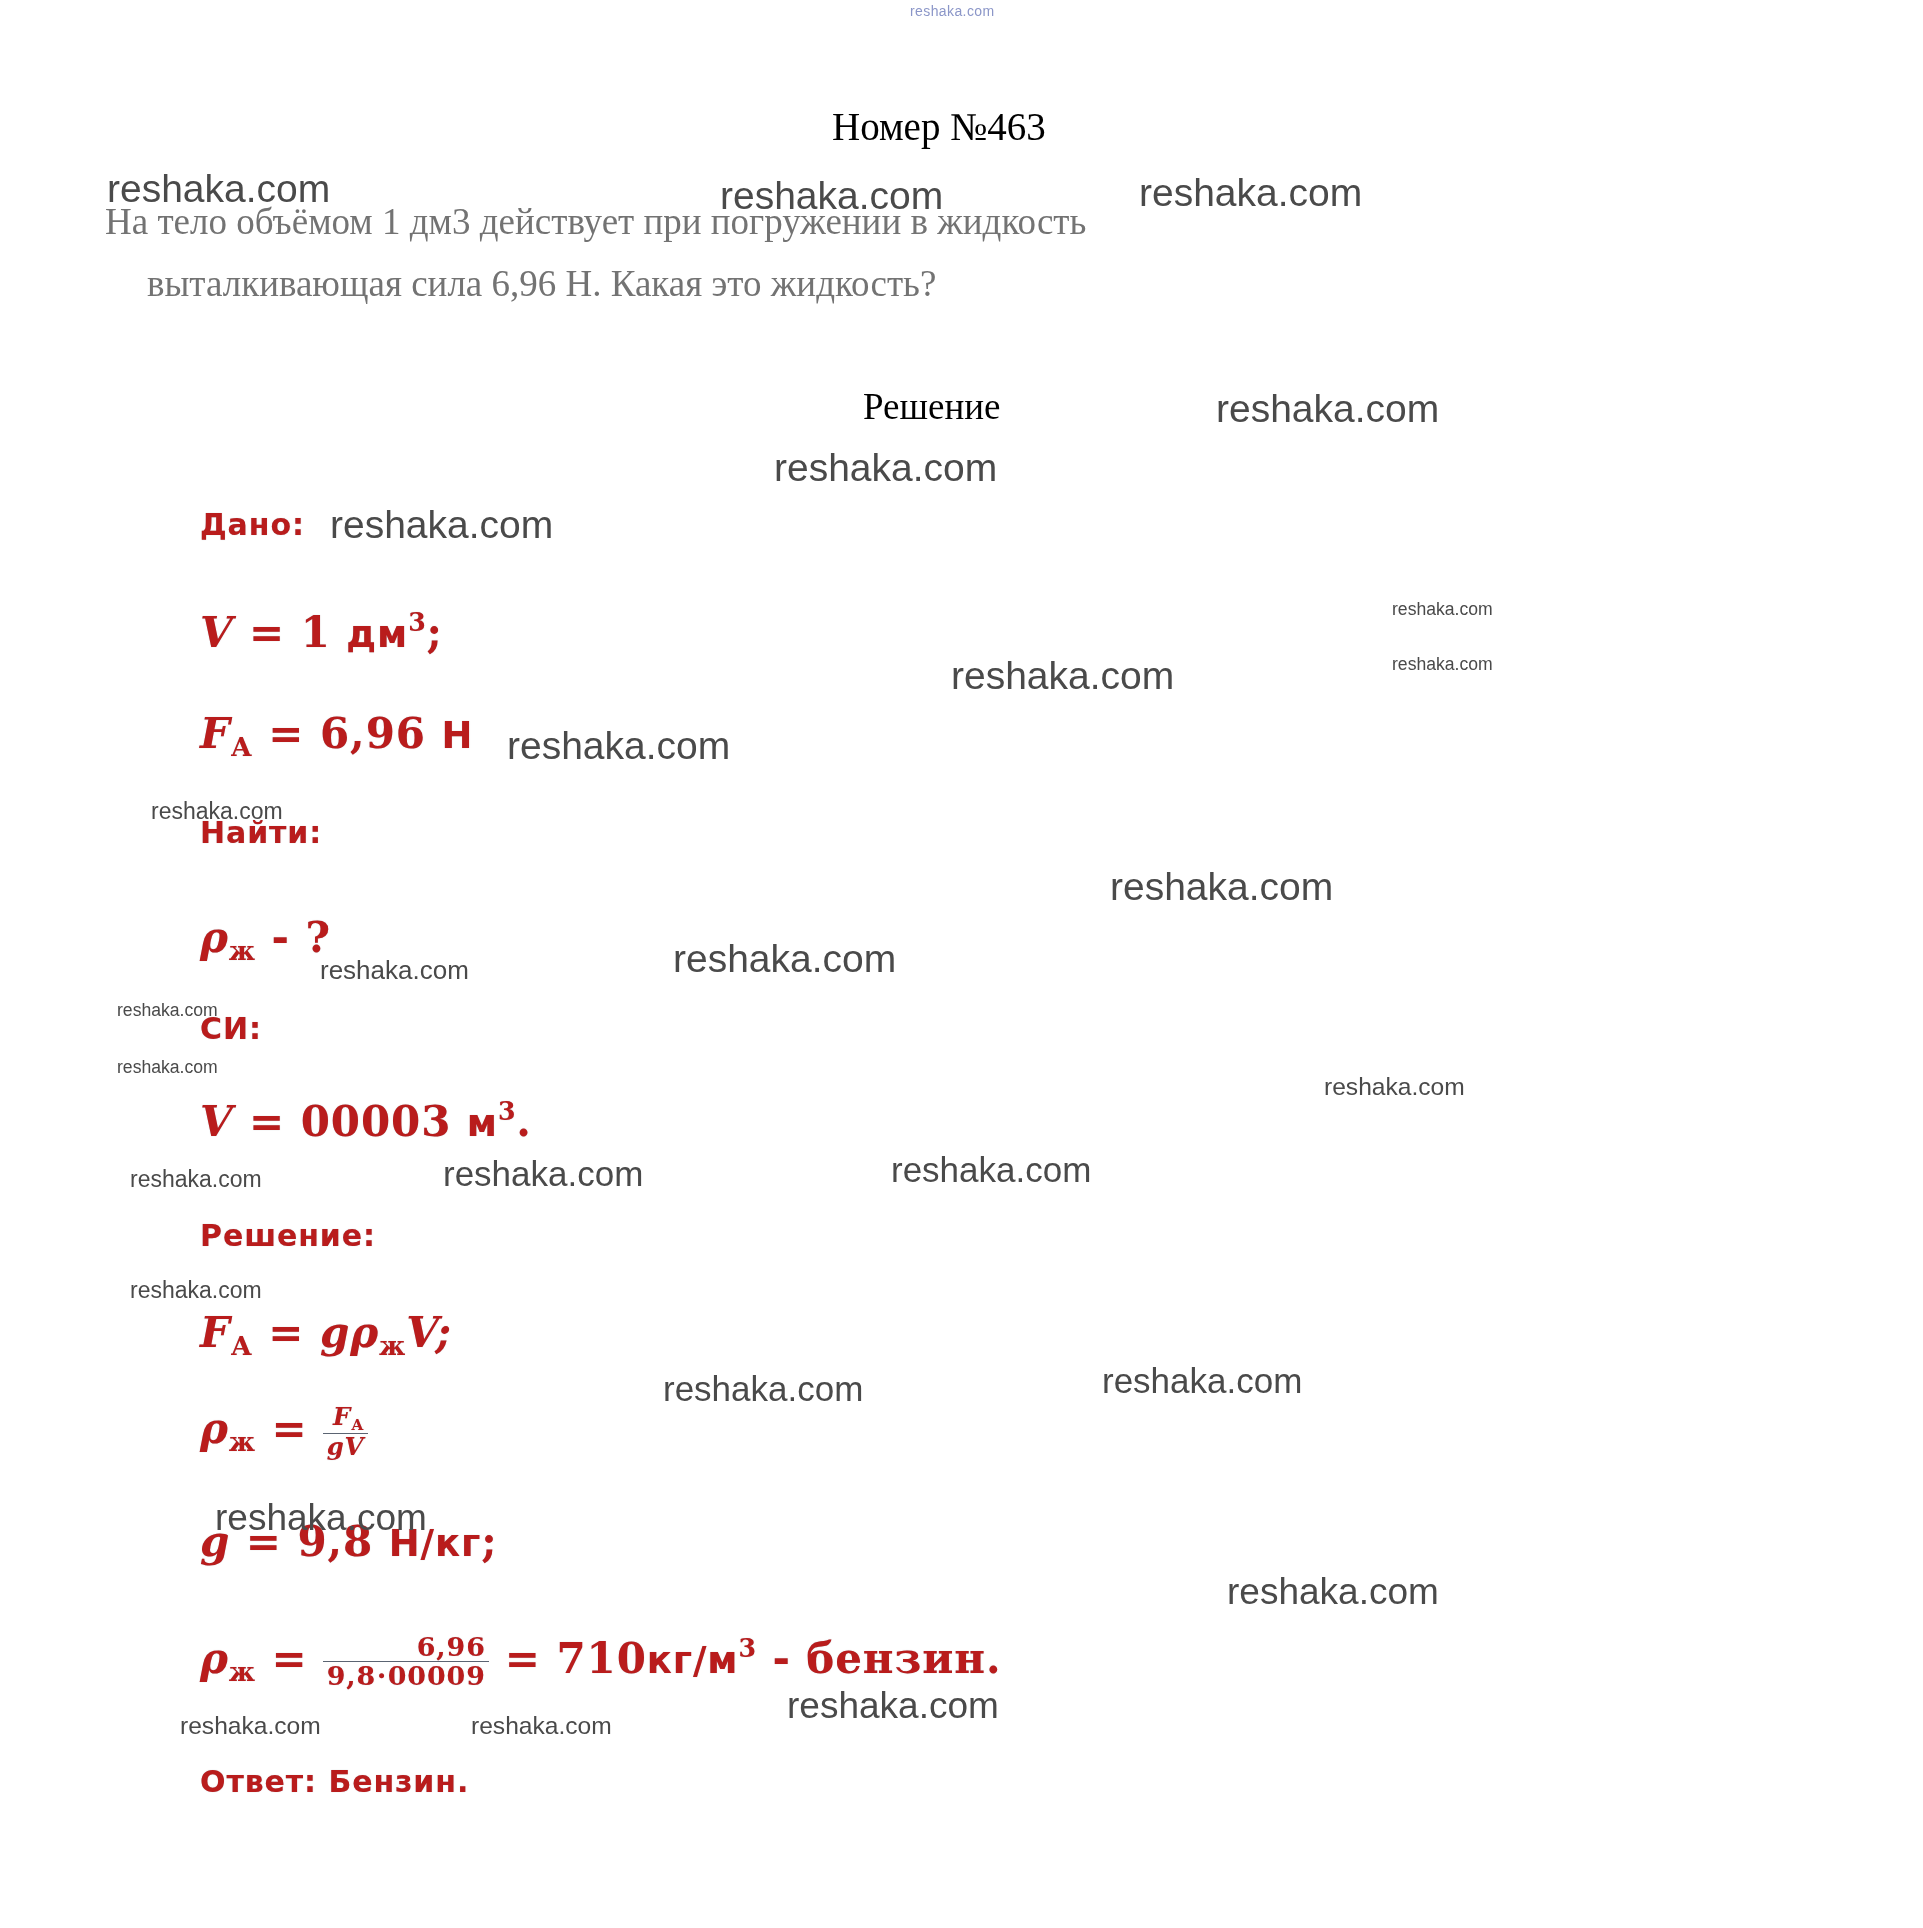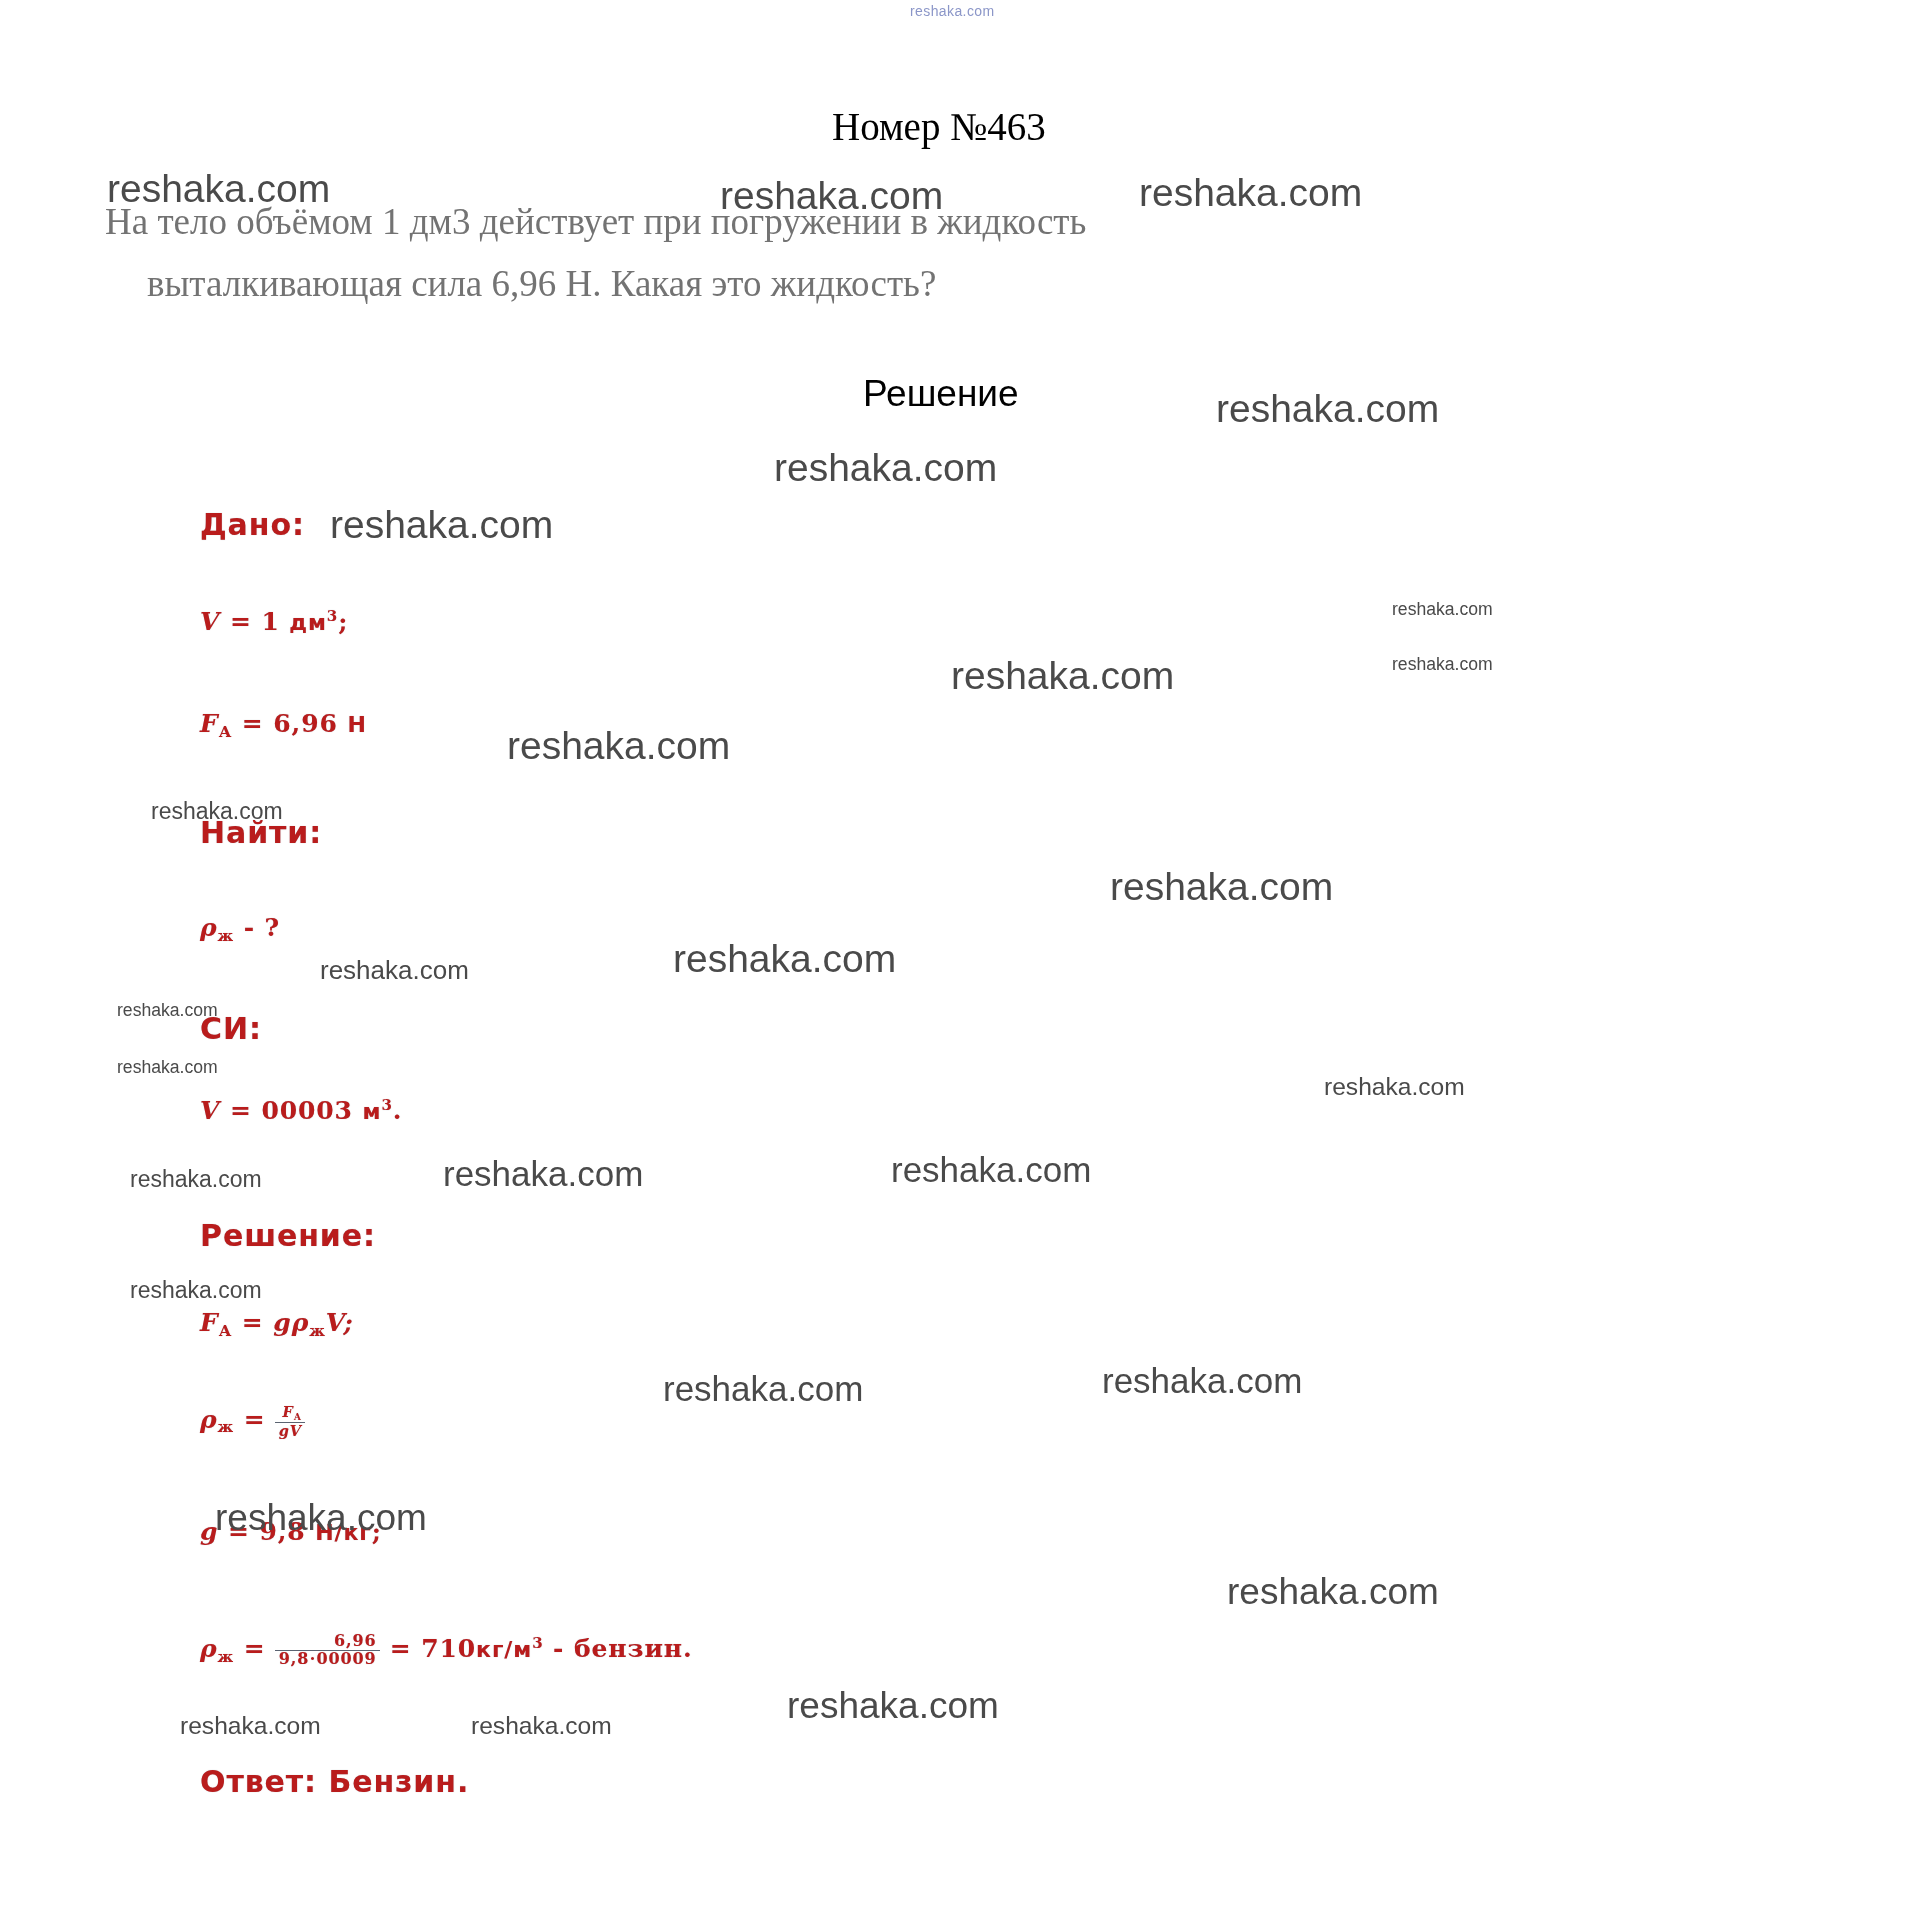--- a/index.html
+++ b/index.html
@@ -39,38 +39,39 @@
   }
   .problem-line {
     position: absolute;
     font-family: "Liberation Serif", serif;
     font-size: 37px;
     white-space: nowrap;
     color: #737373;
   }
   .solution-head {
     position: absolute;
-    font-family: Liberation Sans, sans-serif;
+    font-family: Liberation Serif, serif;
     font-size: 37px;
     white-space: nowrap;
+    margin-top: 12px;
   }
 
   
   .scan {
     position: absolute;
     color: #b91c1c;
     font-family: "DejaVu Sans", sans-serif;
     font-weight: bold;
     white-space: nowrap;
     text-shadow: 0 0 0.9px rgba(120,130,145,0.55);
   }
   .scan-lbl { font-size: 30px; letter-spacing: 0.9px; }
   .scan-eq  {
     font-family: "DejaVu Serif", serif;
-    font-size: 25px;
+    font-size: 42px;
     letter-spacing: 0.9px;
   }
   .it { font-style: italic; }
   .sub {
     font-size: 0.62em;
     vertical-align: -0.30em;
     font-style: normal;
   }
   .sup {
     font-size: 0.60em;

